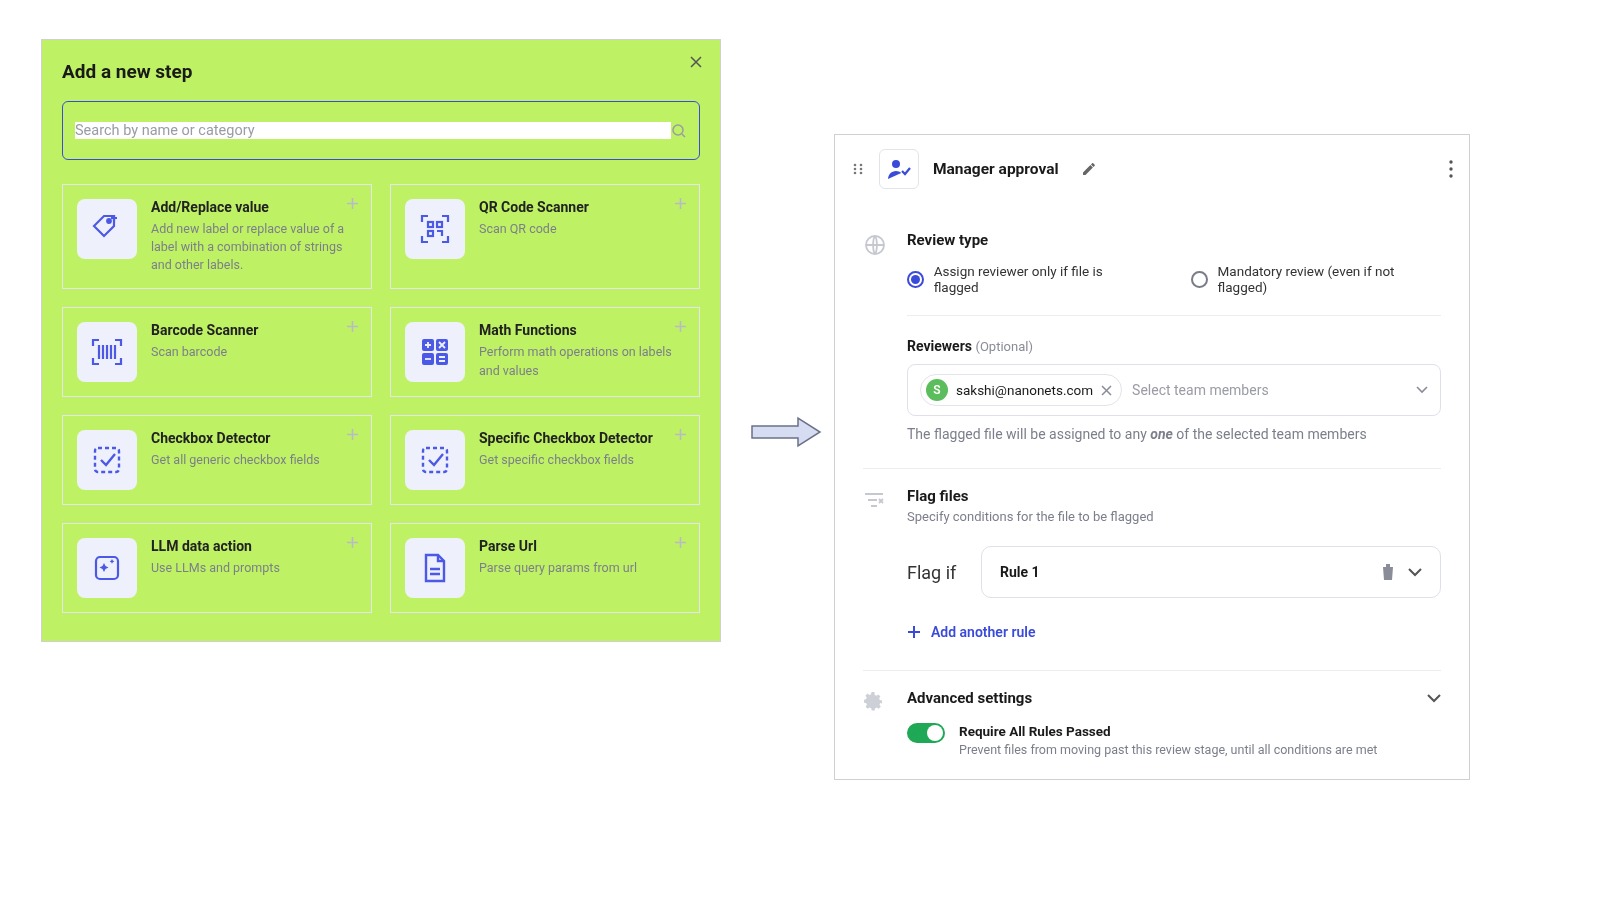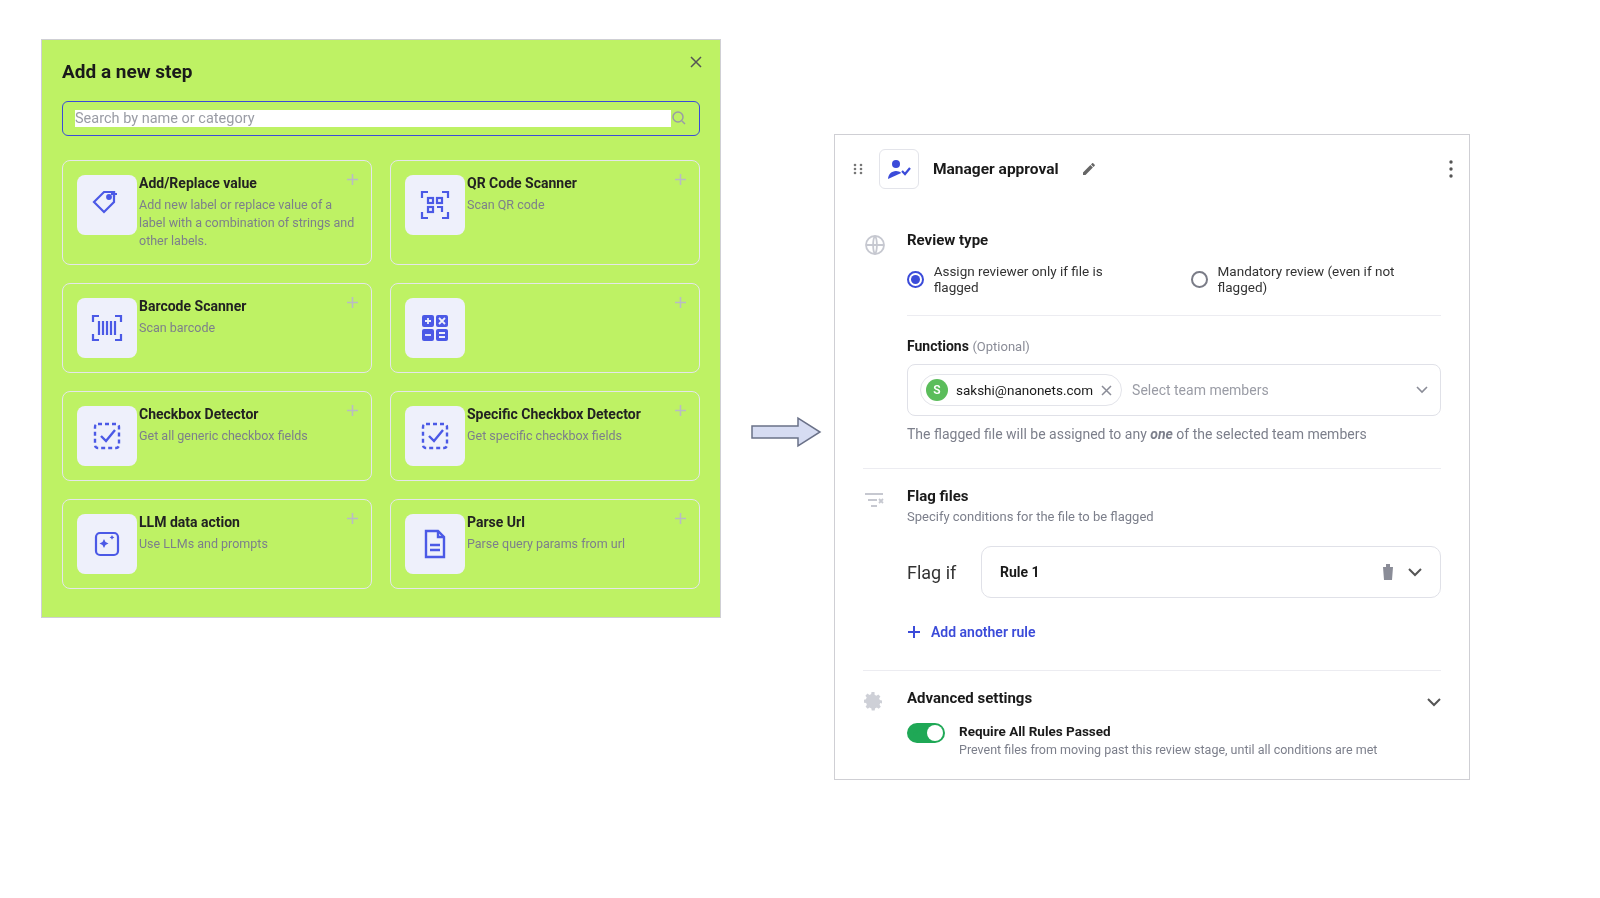--- a/index.html
+++ b/index.html
@@ -2,27 +2,27 @@
 <html><head>
 <meta charset="utf-8">
 <style>
   *{box-sizing:border-box;margin:0;padding:0;font-family:-apple-system,BlinkMacSystemFont,"Segoe UI",Roboto,Helvetica,Arial,sans-serif}
   body{background:#fff;color:#1a1a1a;font-size:14px;width:1600px;height:898px;position:relative}
 
   
   .panel-left{position:absolute;left:41px;top:39px;width:680px;border:1px solid #cfcfd4;background:#bef264;padding:20px 20px 28px}
   .panel-left h1{font-size:19px;font-weight:700;margin-bottom:18px}
   .close-x{position:absolute;top:14px;right:14px;width:18px;height:18px;cursor:pointer;color:#555}
-  .search-wrap{display:flex;align-items:flex-start;border:1.5px solid #3b4bd9;border-radius:6px;padding:8px 12px;margin-bottom:24px}
+  .search-wrap{display:flex;align-items:center;border:1.5px solid #3b4bd9;border-radius:6px;padding:20px 12px;margin-bottom:24px}
   .search-wrap input{flex:1;border:none;outline:none;font-size:14.5px;color:#333}
   .search-wrap input::placeholder{color:#9a9ca5}
   .search-wrap .mag{color:#9a9ca5}
 
   .step-grid{display:grid;grid-template-columns:1fr 1fr;gap:18px}
-  .step-card{border:1px solid #e5e6ea;border-radius:8px;padding:14px;display:flex;gap:2px;position:relative;cursor:pointer;min-height:90px}
+  .step-card{border:1px solid #e5e6ea;border-radius:0;padding:14px;display:flex;gap:14px;position:relative;cursor:pointer;min-height:90px}
   .step-card .plus{position:absolute;top:12px;right:12px;color:#b9bbc4}
   .step-icon{width:60px;height:60px;background:#eef0fb;border-radius:8px;display:flex;align-items:center;justify-content:center;color:#4b59e6;flex-shrink:0}
   .step-card .meta{flex:1;min-width:0}
   .step-card .title{font-weight:700;font-size:14px;margin-bottom:5px;color:#222}
   .step-card .desc{font-size:12.5px;color:#7c7f8b;line-height:1.45}
 
   
   .arrow{position:absolute;left:750px;top:412px}
 
   
@@ -63,21 +63,21 @@
   .sec-sep{border:none;border-top:1px solid #ececf1;margin:26px 0 0}
 
   .flag-row{display:flex;align-items:center;gap:24px;margin-top:22px}
   .flag-if{font-size:18px;color:#333;min-width:50px}
   .rule-box{flex:1;border:1px solid #e0e1e8;border-radius:10px;padding:16px 18px;display:flex;align-items:center;font-weight:700;gap:12px}
   .rule-box .spacer{flex:1}
   .rule-box .trash{color:#8a8c97;cursor:pointer}
   .rule-box .chev{color:#555;cursor:pointer}
   .add-rule{display:flex;align-items:center;gap:10px;color:#3b4bd9;font-weight:600;font-size:14px;margin:26px 0 4px;cursor:pointer}
 
-  .adv-row{display:flex;align-items:flex-end;cursor:pointer;margin-bottom:16px}
+  .adv-row{display:flex;align-items:center;cursor:pointer;margin-bottom:16px}
   .adv-row .sec-title{margin:0}
   .adv-row .adv-chev{margin-left:auto;color:#555}
   .toggle-row{display:flex;gap:14px;align-items:flex-start}
   .toggle{width:38px;height:20px;background:#1fa856;border-radius:20px;position:relative;flex-shrink:0;cursor:pointer}
   .toggle::after{content:"✓";color:#1fa856;font-size:11px;font-weight:900;position:absolute;left:5px;top:2.5px}
   .toggle .knob{position:absolute;right:2px;top:2px;width:16px;height:16px;background:#fff;border-radius:50%}
   .toggle-text .t-title{font-weight:700;font-size:13.5px;margin-bottom:3px}
   .toggle-text .t-desc{font-size:12.5px;color:#7c7f8b}
 
   svg{display:block}
@@ -169,20 +169,24 @@
           <svg width="30" height="30" viewBox="0 0 30 30" fill="currentColor">
             <rect x="2" y="2" width="12" height="12" rx="2"></rect>
             <rect x="16" y="2" width="12" height="12" rx="2"></rect>
             <rect x="2" y="16" width="12" height="12" rx="2"></rect>
             <rect x="16" y="16" width="12" height="12" rx="2"></rect>
             <path d="M5 8h6M8 5v6" stroke="#eef0fb" stroke-width="1.8"></path>
             <path d="M19 5l6 6M25 5l-6 6" stroke="#eef0fb" stroke-width="1.8"></path>
             <path d="M5 22h6" stroke="#eef0fb" stroke-width="1.8"></path>
             <path d="M19 20h6M19 24h6" stroke="#eef0fb" stroke-width="1.8"></path>
           </svg>
+        </div>
+        <div class="meta">
+          <div class="title">Math Functions</div>
+          <div class="desc">Perform math operations on labels and values</div>
         </div>
       </div>
       <div class="step-card">
         <span class="plus">
           <svg width="13" height="13" viewBox="0 0 13 13">
             <path d="M6.5 1v11M1 6.5h11" stroke="currentColor" stroke-width="1.6"></path>
           </svg>
         </span>
         <div class="step-icon">
           <svg width="32" height="32" viewBox="0 0 32 32" fill="none" stroke="currentColor" stroke-width="2.4">
@@ -307,21 +311,21 @@
             <span>Assign reviewer only if file is flagged</span>
           </label>
           <label class="radio-item">
             <span class="radio"></span>
             <span>Mandatory review (even if not flagged)</span>
           </label>
         </div>
         <hr class="hr">
 
         <div class="reviewers-label">
-          <span>Functions</span>
+          <span>Reviewers</span>
           <span class="opt">(Optional)</span>
         </div>
         <div class="reviewers-box">
           <span class="chip">
             <span class="av">S</span>
             <span>sakshi@nanonets.com</span>
             <span class="chip-x">
               <svg width="11" height="11" viewBox="0 0 11 11">
                   <path d="M1 1l9 9M10 1L1 10" stroke="currentColor" stroke-width="1.5"></path>
                 </svg>

